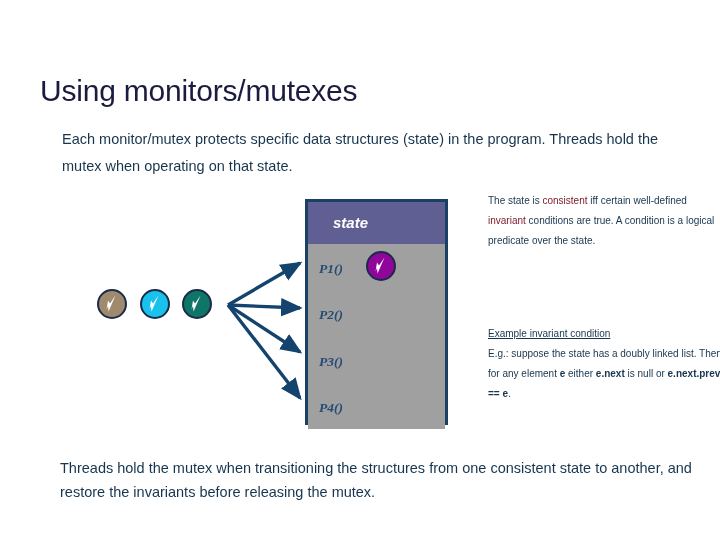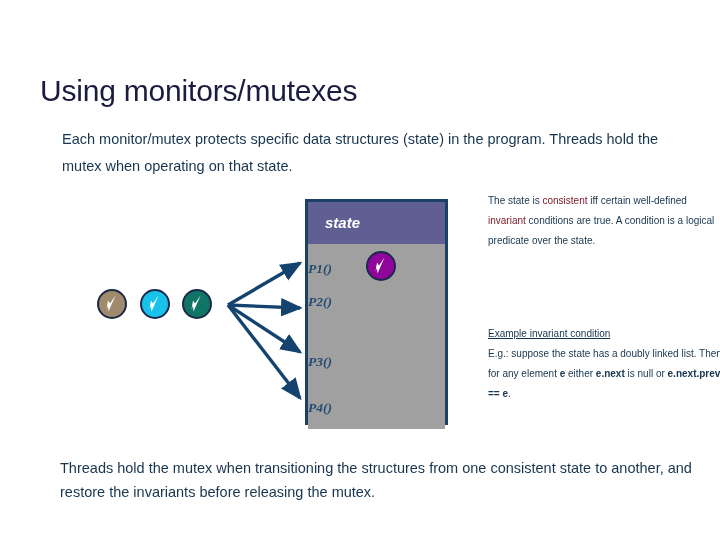--- a/index.html
+++ b/index.html
@@ -67,39 +67,40 @@
     left: 0;
     top: 0;
     right: 0;
     height: 42px;
     background: #5f5f94;
     color: #ffffff;
     font-style: italic;
     font-weight: bold;
     font-size: 15px;
     line-height: 42px;
-    padding-left: 17px;
+    padding-left: 25px;
     box-sizing: border-box;
   }
   .state-row {
     position: absolute;
     left: 0;
     right: 0;
     height: 42px;
     background: #a0a0a0;
     color: #254b72;
     font-style: italic;
     font-weight: bold;
     font-size: 13.5px;
     font-family: "Liberation Serif", serif;
     line-height: 42px;
+    padding-left: 11px;
     box-sizing: border-box;
   }
   .state-row.r0 { top: 46px; }
-  .state-row.r1 { top: 79px; }
+  .state-row.r1 { top: 92px; }
   .state-row.r2 { top: 139px; }
   .state-row.r3 { top: 185px; }
 
   
   .thread {
     position: absolute;
     width: 30px;
     height: 30px;
     border-radius: 50%;
     border: 2px solid #1b2a4a;

